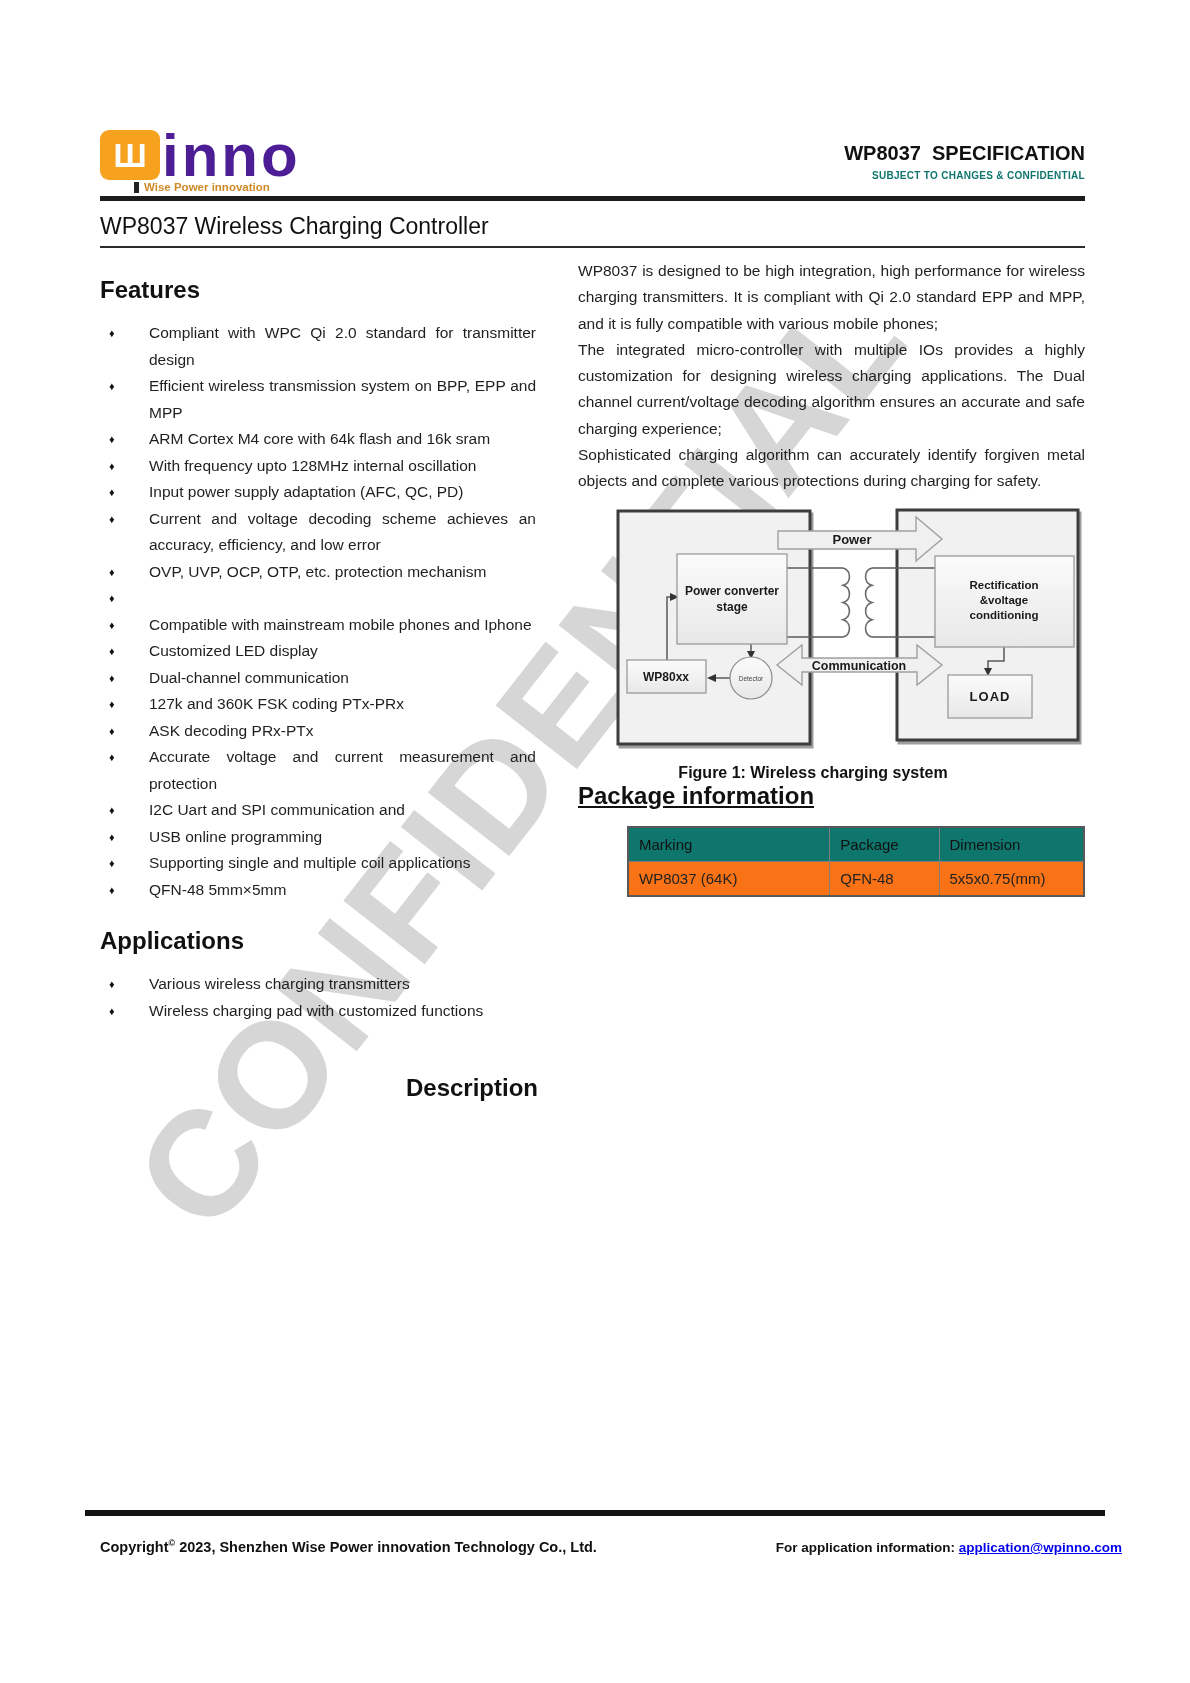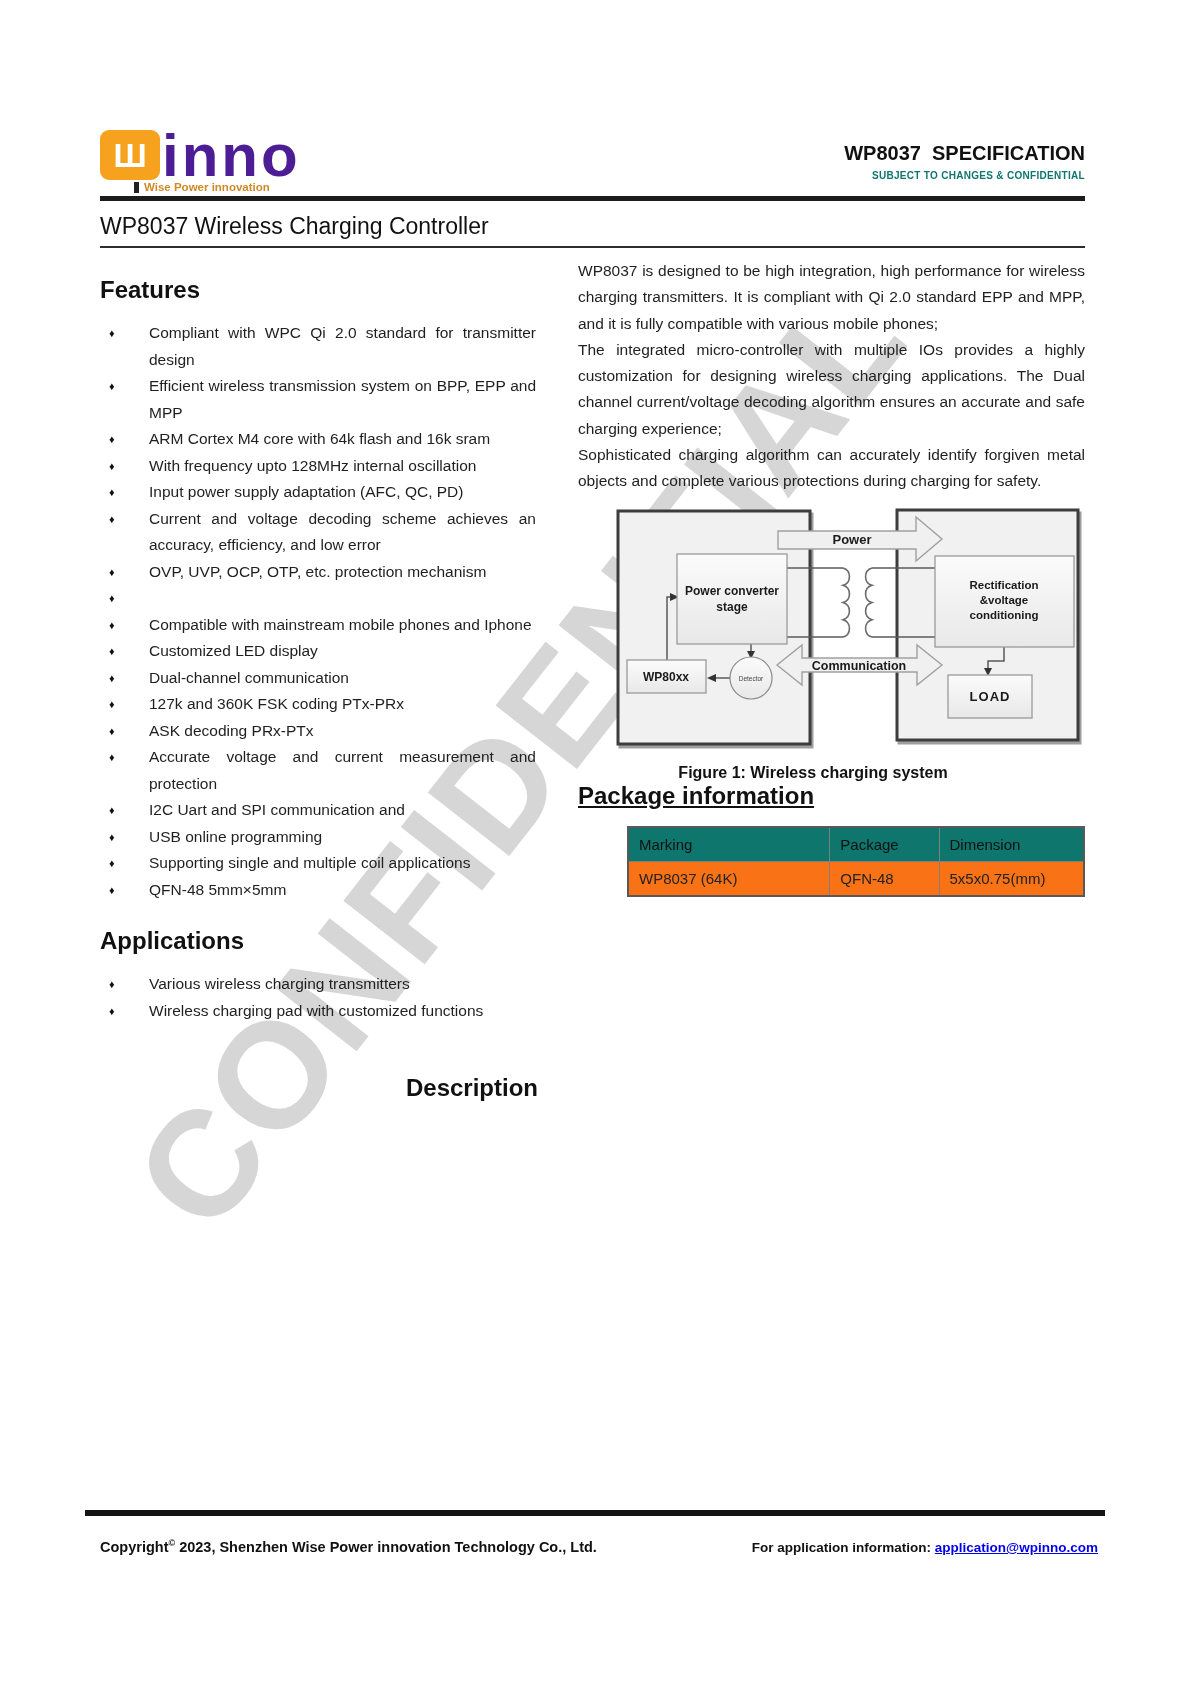--- a/index.html
+++ b/index.html
@@ -57,21 +57,21 @@
   table.pkg th{background:#0f766e;font-weight:normal;color:#111;}
   table.pkg td{background:#f97316;color:#222;}
   .col-marking{width:196px;} .col-package{width:92px;} .col-dim{width:127px;}
   
   .fig-label{font-family:"Liberation Sans",sans-serif;font-weight:bold;fill:#1a1a1a;}
   .fig-small{font-family:"Liberation Sans",sans-serif;fill:#444;}
   
   .footer-rule{position:absolute;left:85px;top:1510px;width:1020px;height:6px;background:#141414;}
   .footer-left{position:absolute;left:100px;top:1538px;font-size:14.5px;font-weight:bold;color:#111;}
   .footer-left sup{font-size:9px;}
-  .footer-right{position:absolute;right:92px;top:1540px;font-size:13.5px;font-weight:bold;color:#111;}
+  .footer-right{position:absolute;right:68px;top:1540px;font-size:13.5px;font-weight:bold;color:#111;}
   .footer-right a{color:#0000EE;text-decoration:underline;font-weight:bold;cursor:pointer;}
 </style>
 </head>
 <body>
 
 <div class="page">
 
   <div class="watermark">CONFIDENTIAL</div>
 
   <div class="logo">

